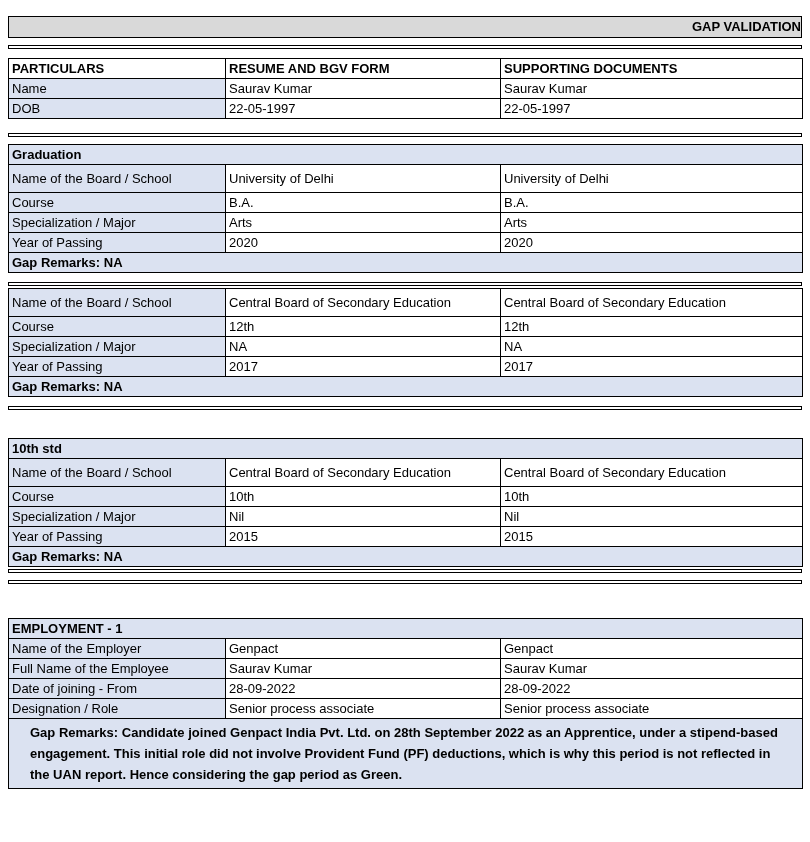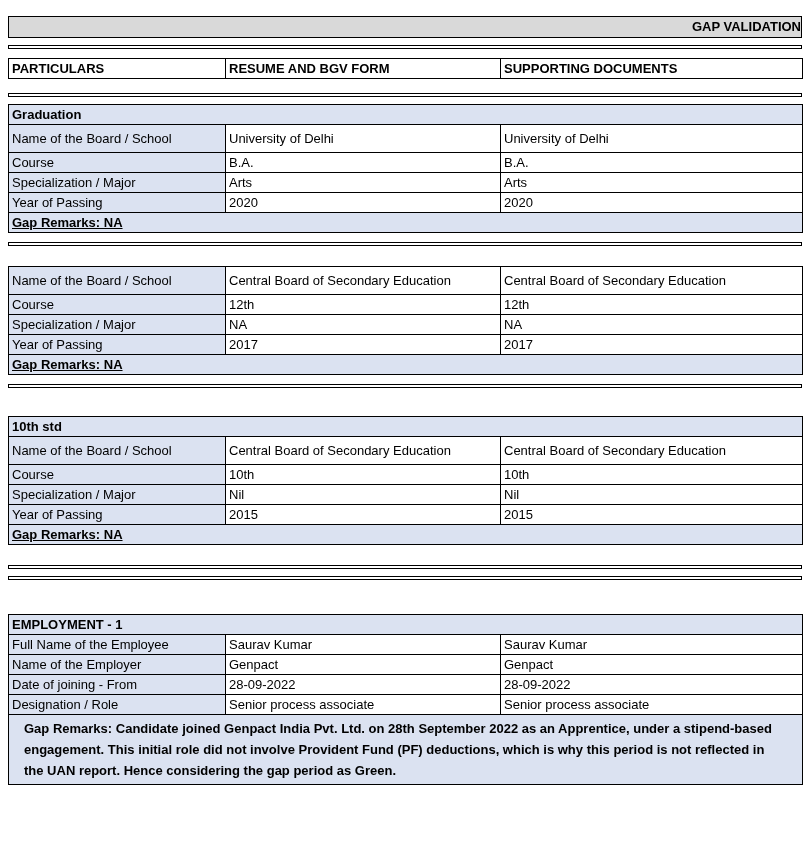--- a/index.html
+++ b/index.html
@@ -36,34 +36,34 @@
     height: 19px;
     vertical-align: middle;
     overflow: hidden;
     white-space: nowrap;
   }
   .c1 { width: 217px; } .c2 { width: 275px; } .c3 { width: 302px; }
   .bold { font-weight: bold; margin-left: 7px; }
   td.lbl { background: var(--label-bg, #dbe2f1); }
   tr.section-row td { background: var(--label-bg, #dbe2f1); font-weight: bold; }
   tr.tall td { height: 27px; }
-  tr.remarks-row td { background: var(--label-bg, #dbe2f1); font-weight: bold; text-decoration: underline; }
+  tr.remarks-row td { background: var(--label-bg, #dbe2f1); font-weight: bold; }
   tr.remarks-para td {
     background: var(--label-bg, #dbe2f1);
     font-weight: bold;
     white-space: normal;
     height: auto;
-    padding: 3px 15px;
+    padding: 3px 21px;
     line-height: 21px;
     vertical-align: top;
   }
 
   .mb4 { margin-bottom: 0; }  .mb6 { margin-bottom: 9px; }
   .mb7 { margin-bottom: 7px; }
-  .mb9 { margin-bottom: 9px; }  .mb10 { margin-bottom: 20px; }
+  .mb9 { margin-bottom: 9px; }  .mb10 { margin-bottom: 2px; }
   .mb14 { margin-bottom: 14px; } .mb28 { margin-bottom: 28px; }
   .mb34 { margin-bottom: 34px; }
 </style>
 </head>
 <body>
 
 <div class="page">
 
   <div class="title-bar">GAP VALIDATION</div>
 
@@ -74,20 +74,30 @@
         <col class="c1">
         <col class="c2">
         <col class="c3">
       </colgroup>
     <tbody>
       <tr>
         <td class="bold">PARTICULARS</td>
         <td class="bold">RESUME AND BGV FORM</td>
         <td class="bold">SUPPORTING DOCUMENTS</td>
       </tr>
+      <tr>
+        <td class="lbl">Name</td>
+        <td>Saurav Kumar</td>
+        <td>Saurav Kumar</td>
+      </tr>
+      <tr>
+        <td class="lbl">DOB</td>
+        <td>22-05-1997</td>
+        <td>22-05-1997</td>
+      </tr>
     </tbody>
   </table>
 
   <div class="strip mb7"></div>
 
   <table class="tbl mb6">
     <colgroup>
         <col class="c1">
         <col class="c2">
         <col class="c3">
@@ -202,30 +212,30 @@
     <colgroup>
         <col class="c1">
         <col class="c2">
         <col class="c3">
       </colgroup>
     <tbody>
       <tr class="section-row">
         <td colspan="3">EMPLOYMENT - 1</td>
       </tr>
       <tr>
-        <td class="lbl">Full Name of the Employee</td>
-        <td>Saurav Kumar</td>
-        <td>Saurav Kumar</td>
-      </tr>
-      <tr>
         <td class="lbl">Name of the Employer</td>
         <td>Genpact</td>
         <td>Genpact</td>
       </tr>
       <tr>
+        <td class="lbl">Full Name of the Employee</td>
+        <td>Saurav Kumar</td>
+        <td>Saurav Kumar</td>
+      </tr>
+      <tr>
         <td class="lbl">Date of joining - From</td>
         <td>28-09-2022</td>
         <td>28-09-2022</td>
       </tr>
       <tr>
         <td class="lbl">Designation / Role</td>
         <td>Senior process associate</td>
         <td>Senior process associate</td>
       </tr>
       <tr class="remarks-para">

